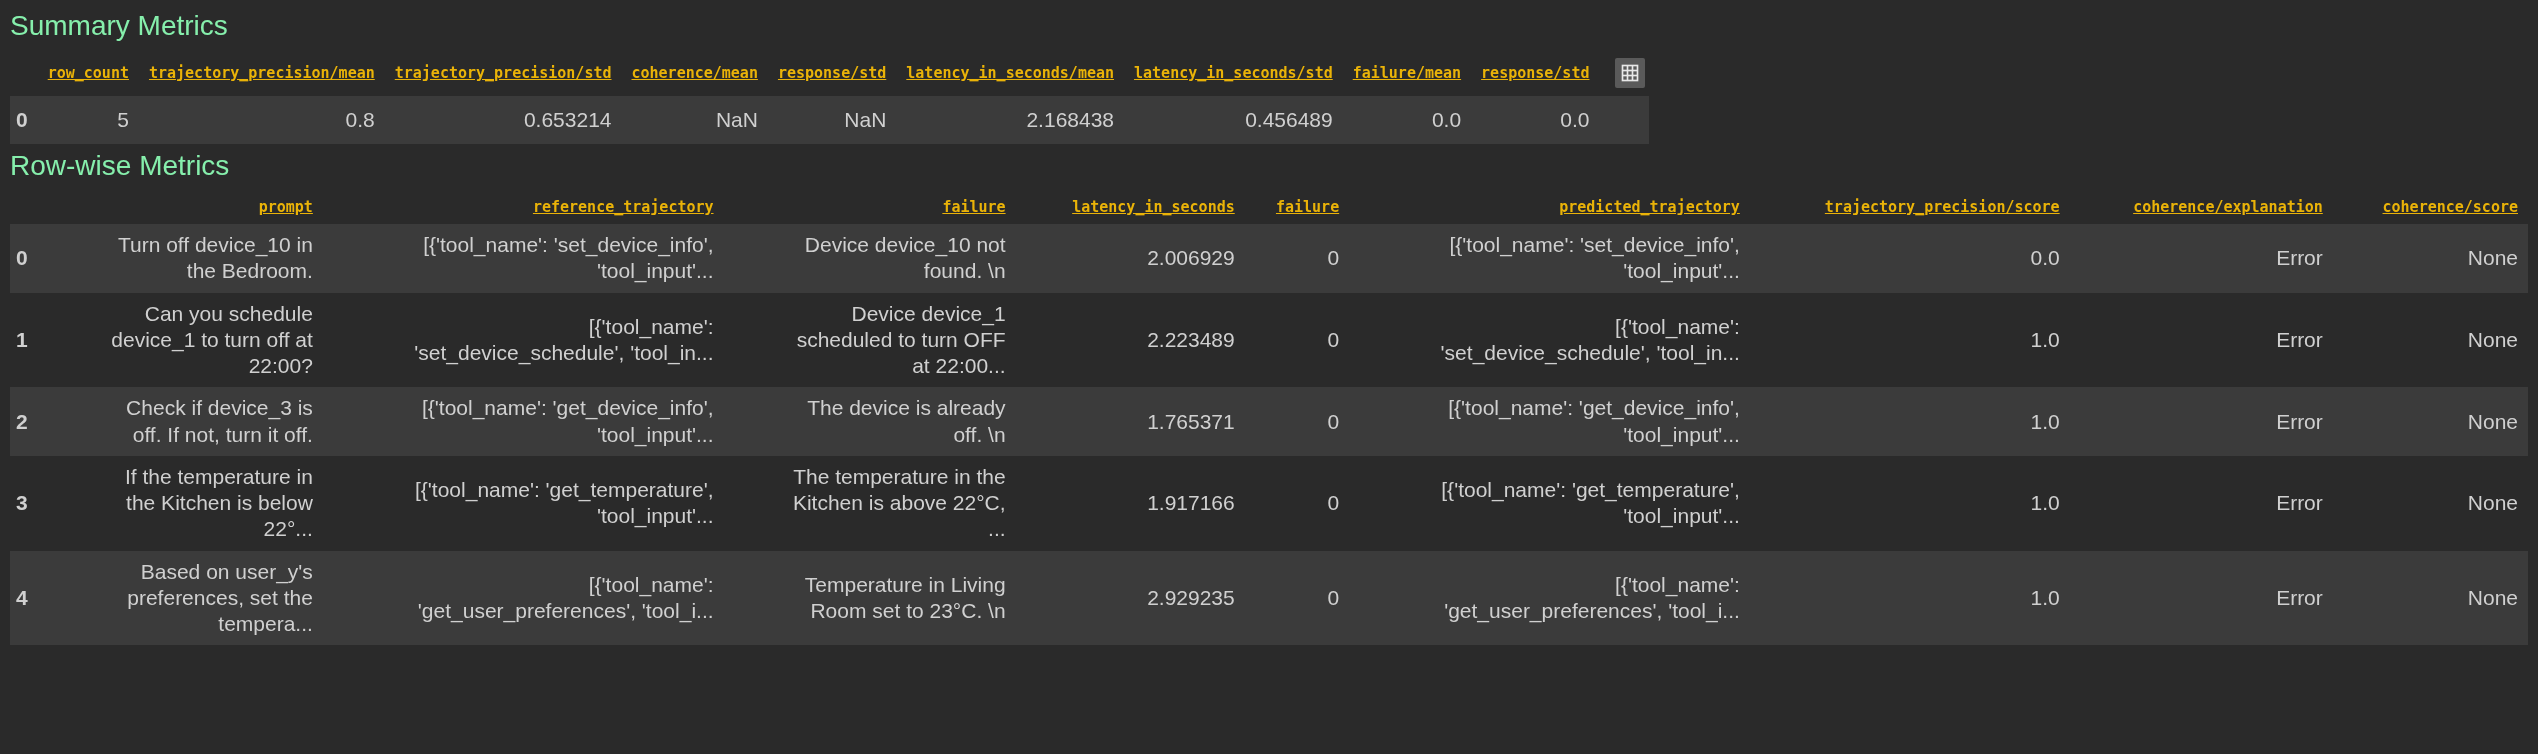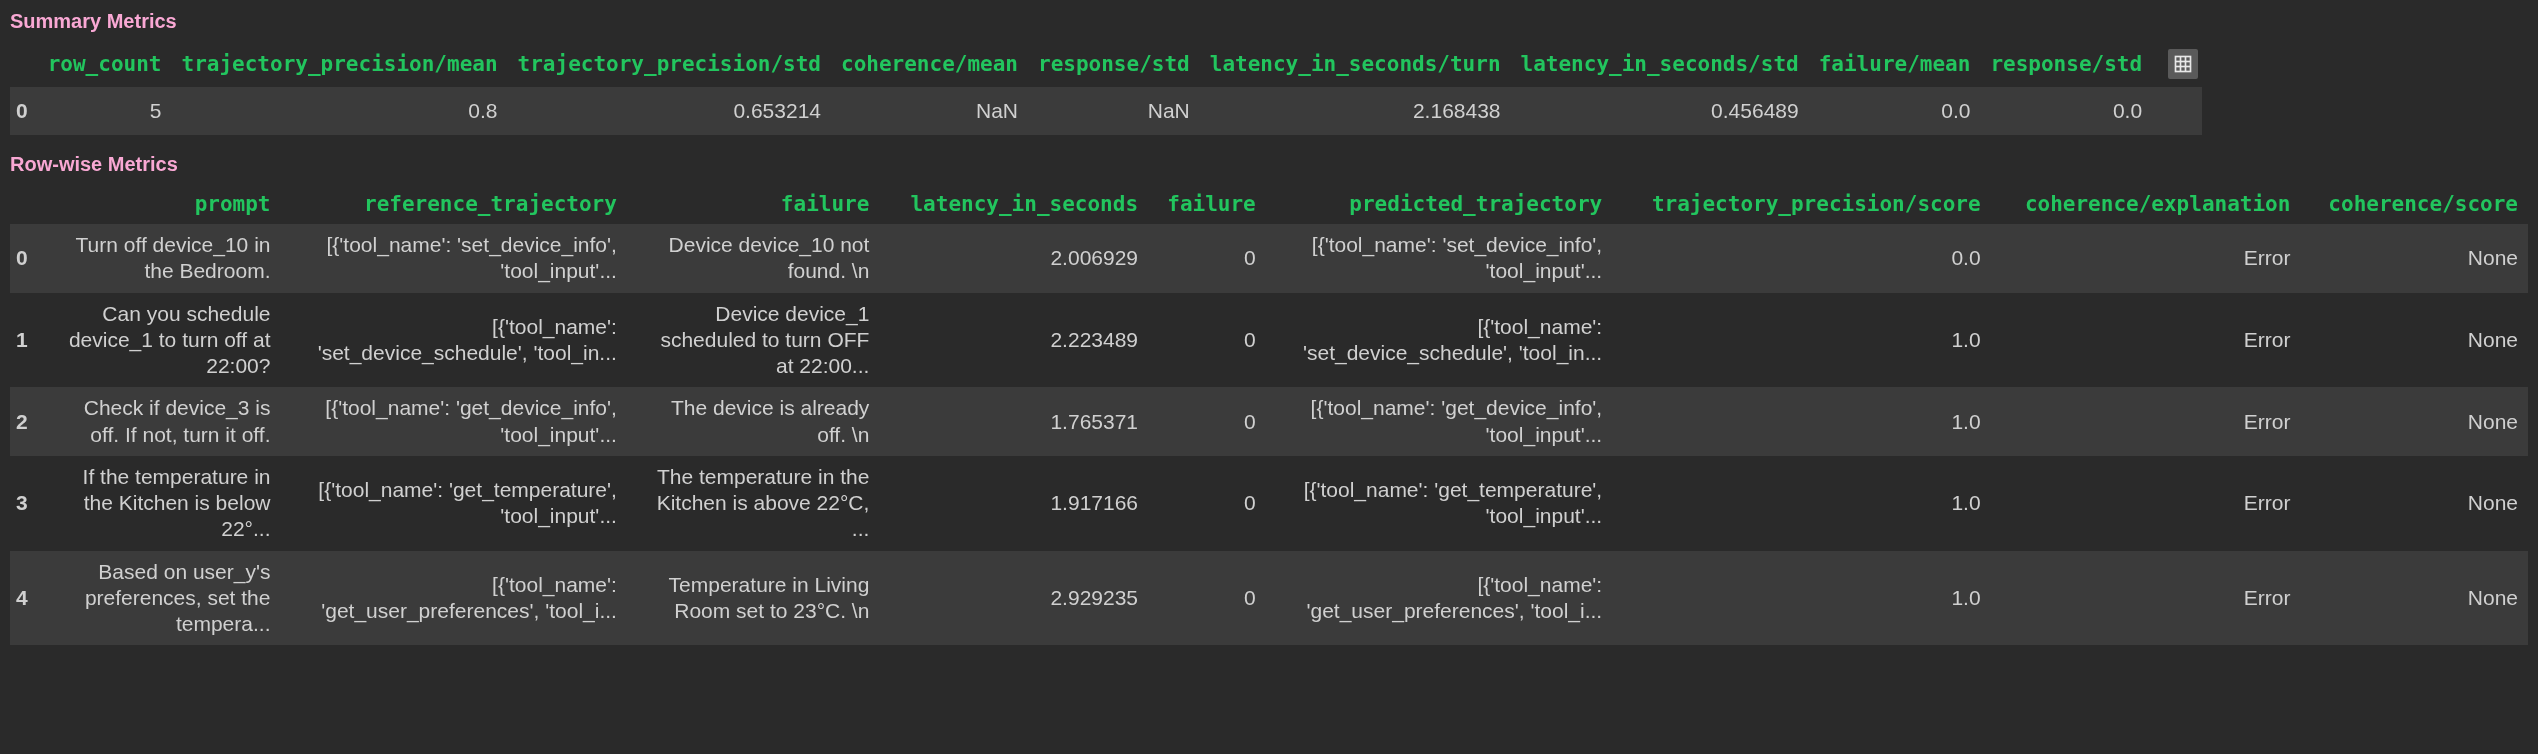--- a/index.html
+++ b/index.html
@@ -4,38 +4,39 @@
   <style>
     * { box-sizing: border-box; margin: 0; padding: 0; }
     body {
       background: #2a2a2a;
       color: #d4d4d4;
       font-family: -apple-system, BlinkMacSystemFont, "Segoe UI", Arial, sans-serif;
       font-size: 21px;
       padding: 6px 10px 18px;
     }
     .section-title {
-      font-size: 20px;
-      font-weight: 700;
-      color: #f9a8d4;
+      font-size: 28px;
+      font-weight: 400;
+      color: #86efac;
       margin: 4px 0 8px 0;
     }
     table {
       border-collapse: collapse;
       width: 100%;
       table-layout: auto;
     }
     th {
       font-family: ui-monospace, Menlo, Consolas, monospace;
       font-weight: 600;
-      font-size: 21px;
-      color: #22c55e;
+      font-size: 15px;
+      color: #eab308;
       text-align: right;
       padding: 8px 10px;
       white-space: nowrap;
+      text-decoration: underline;
     }
     td {
       font-family: -apple-system, BlinkMacSystemFont, Arial, sans-serif;
       font-size: 21px;
       color: #d0d0d0;
       text-align: right;
       padding: 8px 10px;
       vertical-align: middle;
     }
     td.idx, th.idx {
@@ -51,38 +52,38 @@
       display: inline-flex; align-items: center; justify-content: center;
       background: #5a5a5a;
       color: #e8e8e8;
       border-radius: 2px;
       vertical-align: middle;
     }
     .tool-btn svg { width: 20px; height: 20px; stroke: #e8e8e8; }
     .summary-wrap { position: relative; }
     .summary-table { width: auto; }
     .summary-table td { padding-top: 12px; padding-bottom: 12px; }
-    .rowwise-wrap { margin-top: 18px; }
+    .rowwise-wrap { margin-top: 6px; }
     .tool-cell { text-align: center; padding-left: 16px; padding-right: 4px; }
   </style>
 </head>
 <body>
 
 <div class="summary-wrap">
   <div class="section-title">Summary Metrics</div>
   <table class="summary-table">
     <thead>
       <tr>
         <th class="idx"></th>
         <th>row_count</th>
         <th>trajectory_precision/mean</th>
         <th>trajectory_precision/std</th>
         <th>coherence/mean</th>
         <th>response/std</th>
-        <th>latency_in_seconds/turn</th>
+        <th>latency_in_seconds/mean</th>
         <th>latency_in_seconds/std</th>
         <th>failure/mean</th>
         <th>response/std</th>
         <th class="tool-cell">
           <span class="tool-btn">
             <svg viewBox="0 0 24 24" fill="none" stroke-width="2">
               <rect x="3" y="3" width="18" height="18"></rect>
               <line x1="3" y1="9" x2="21" y2="9"></line>
               <line x1="3" y1="15" x2="21" y2="15"></line>
               <line x1="9" y1="3" x2="9" y2="21"></line>

